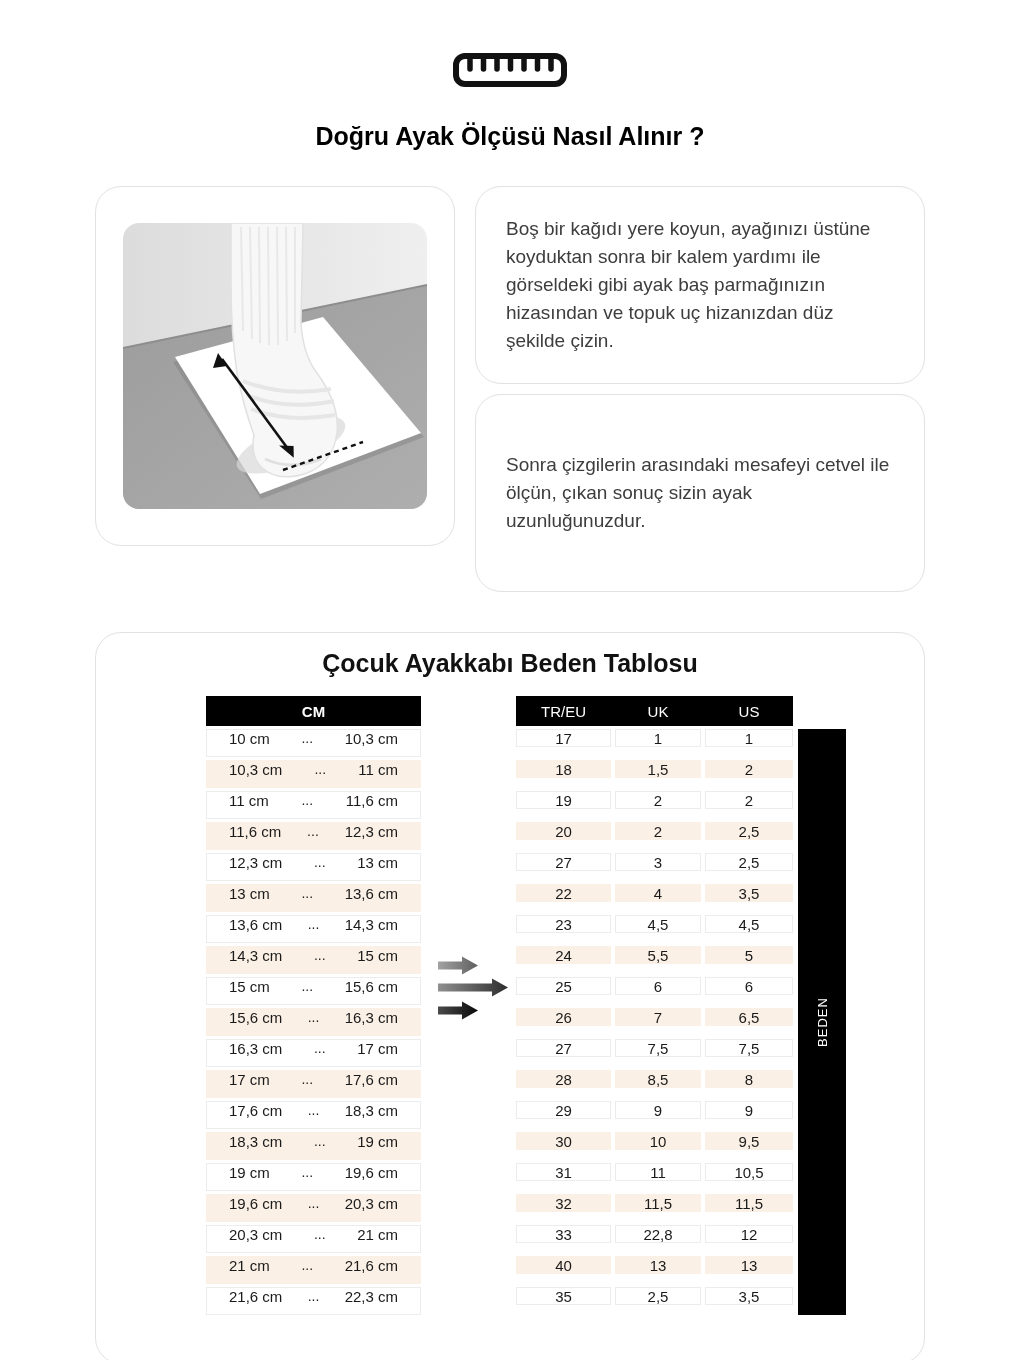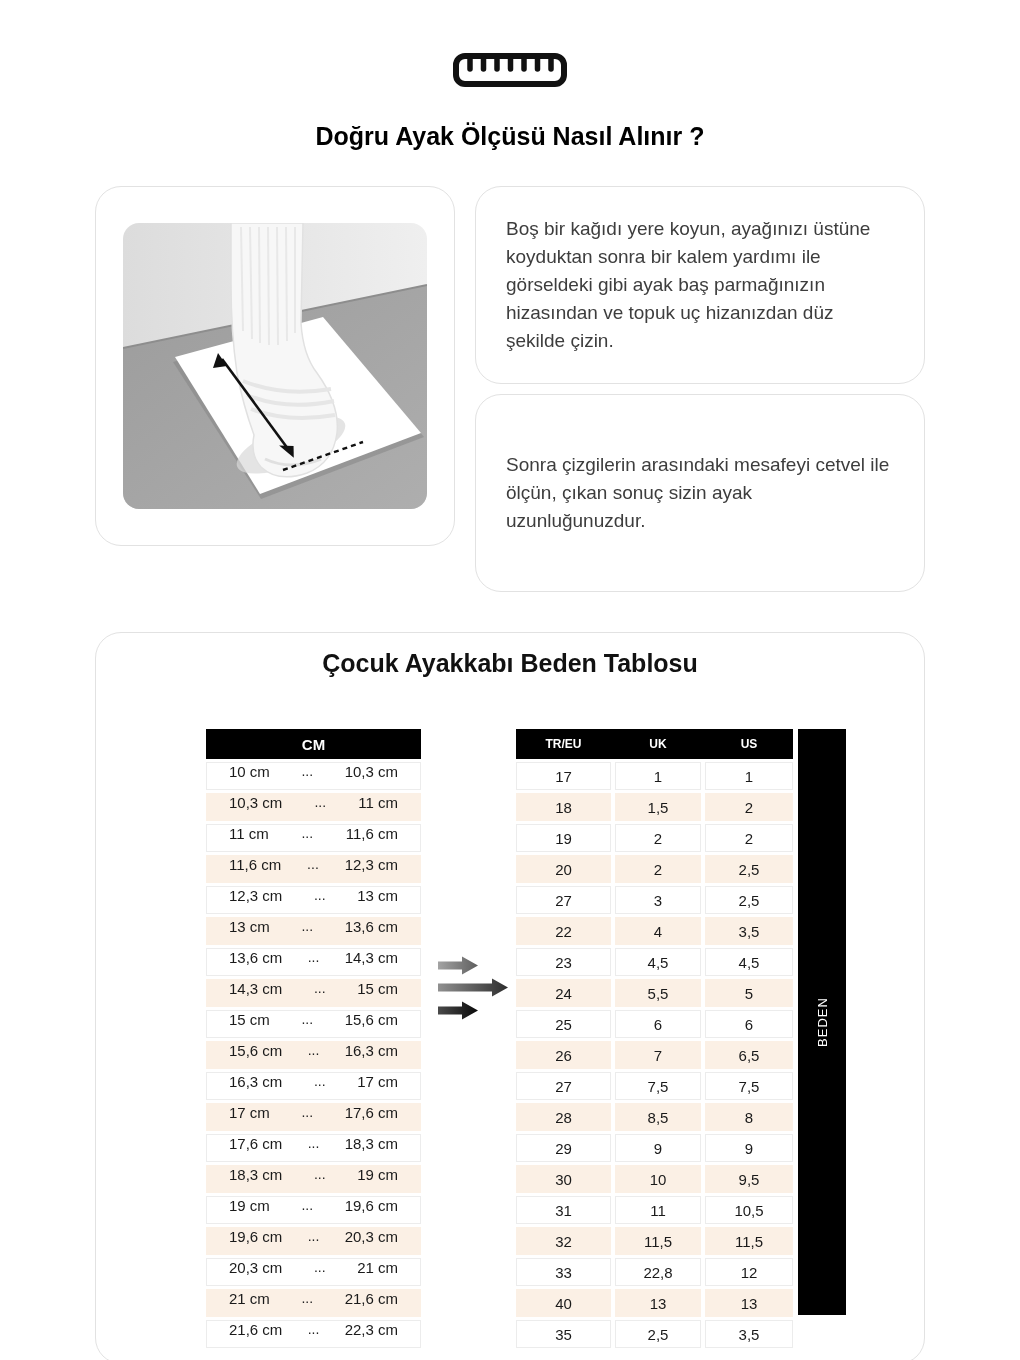--- a/index.html
+++ b/index.html
@@ -29,21 +29,21 @@
     width:450px;height:198px;padding:22px 30px;display:flex;align-items:center;
   }
   .text-card p{margin:0;font-size:19px;line-height:28px;color:var(--body-text);}
   .chart-card{
     margin:40px 95px 0 95px;width:830px;height:732px;padding-top:16px;
   }
   .chart-title{
     text-align:center;font-size:25px;font-weight:bold;margin:0;line-height:28px;color:#111;
   }
   .tables-area{display:flex;align-items:flex-start;margin:19px 0 0 110px;}
-  .tbl{display:flex;flex-direction:column;margin-top:33px;}
+  .tbl{display:flex;flex-direction:column;}
   .tbl-header{
     background:var(--header-bg);color:#fff;font-size:15px;font-weight:bold;
     height:30px;display:flex;align-items:center;justify-content:center;margin-bottom:3px;
   }
   .row{height:28px;margin-bottom:3px;font-size:15px;color:#1a1a1a;}
   .row:last-child{margin-bottom:0;}
   
   .cm-table{width:215px;}
   .cm-row{
     display:flex;align-items:flex-start;justify-content:space-between;
@@ -51,24 +51,24 @@
   }
   .cm-row.alt{background:var(--row-alt);border-color:var(--row-alt);}
   .cm-row .cell-sep{font-size:14px;color:#222;}
   
   .arrows-wrap{margin:258px 0 0 17px;width:70px;}
   
   .size-table{width:277px;margin-left:8px;}
   .size-header{display:grid;grid-template-columns:95px 86px 88px;column-gap:4px;
     background:var(--header-bg);color:#fff;height:30px;margin-bottom:3px;}
   .size-header span{display:flex;align-items:center;justify-content:center;
-    font-size:12px;font-weight:bold;}
+    font-size:15px;font-weight:normal;}
   .size-row{display:grid;grid-template-columns:95px 86px 88px;column-gap:4px;}
   .size-cell{
-    display:flex;align-items:center;justify-content:center;height:28px;
+    display:flex;align-items:center;justify-content:center;height:18px;
     background:#fff;border:1px solid var(--row-border);
   }
   .size-row.alt .size-cell{background:var(--row-alt);border-color:var(--row-alt);}
   
   .beden-strip{
     width:48px;height:586px;background:#000;margin:33px 0 0 5px;position:relative;
   }
   .beden-strip span{
     position:absolute;top:50%;left:50%;
     transform:translate(-50%,-50%) rotate(-90deg);

